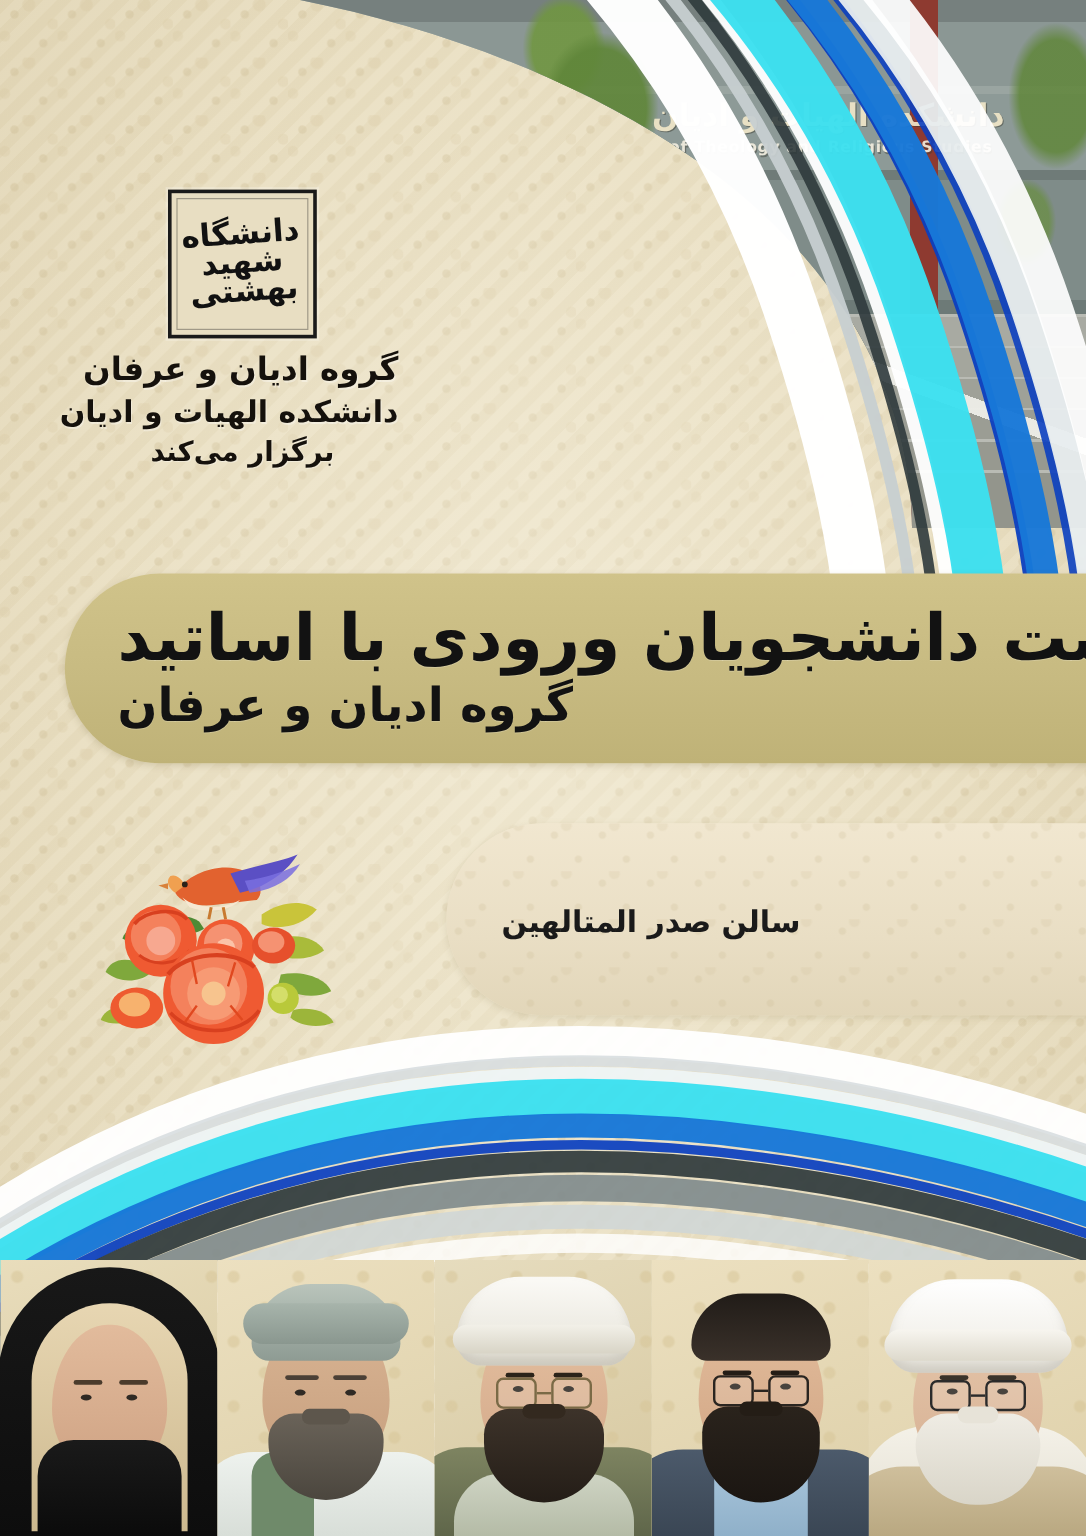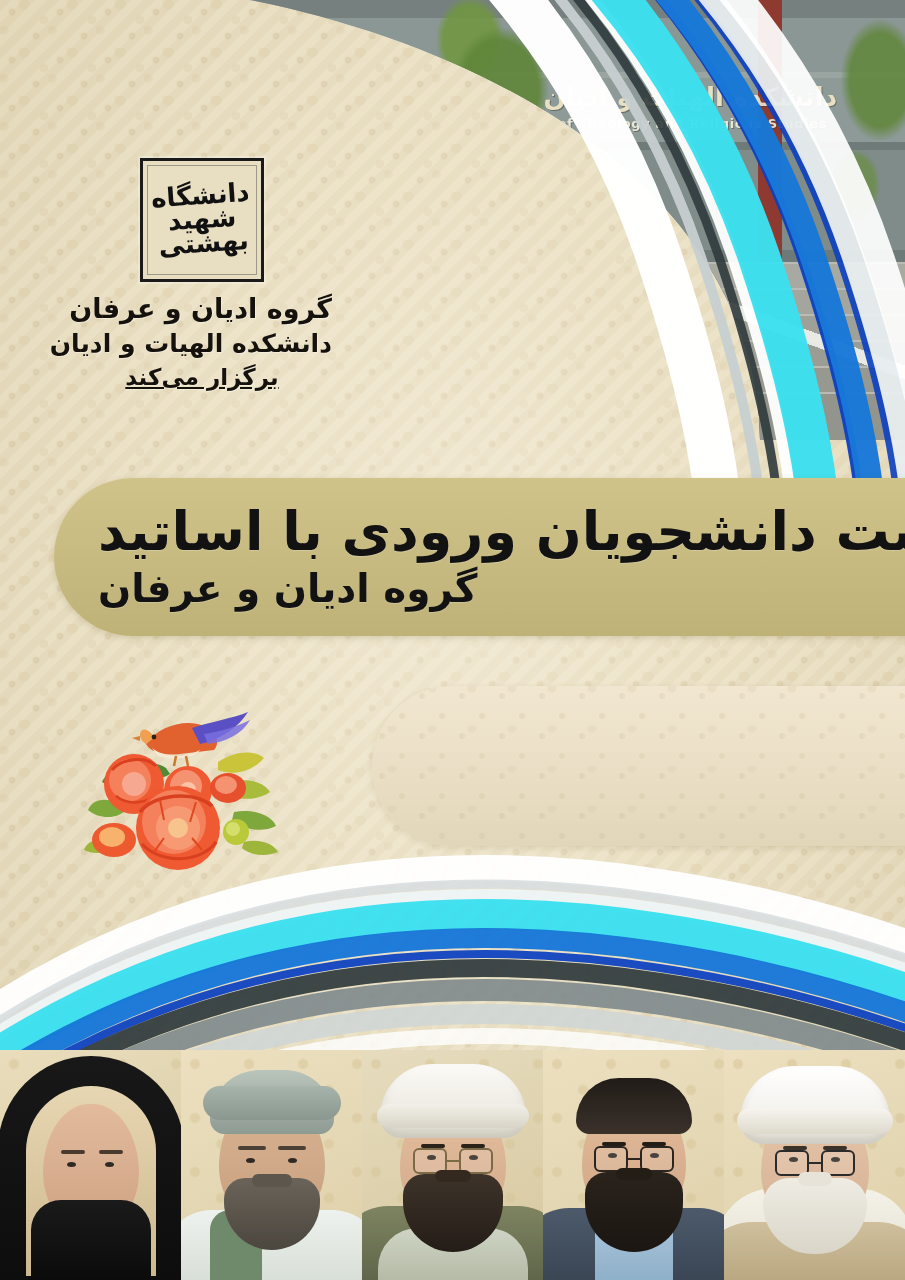--- a/index.html
+++ b/index.html
@@ -152,21 +152,21 @@
   }
   .org-line{
     color:#15110c;
     font-weight:bold;
     text-shadow:1px 1px 0 rgba(255,255,255,.35);
     line-height:1.25;
     white-space:nowrap;
   }
   .org-1{ font-size:27px; }
   .org-2{ font-size:25px; margin-top:2px; }
-  .org-3{ font-size:23px; margin-top:4px;text-decoration:underline; }
+  .org-3{ font-size:23px; margin-top:4px; }
 
   
   .title-pill{
     position:absolute; left:54px; top:478px;
     width:900px; height:158px;
     background:linear-gradient(180deg,#d0c38a 0%,#c7ba81 55%,#bfb277 100%);
     border-radius:80px 0 0 80px;
     z-index:18;
     box-shadow:0 2px 6px rgba(120,105,60,.22);
   }
@@ -321,20 +321,21 @@
 
   <div class="title-pill">
     <div class="title-inner">
       <div class="title-1">نشست دانشجویان ورودی با اساتید</div>
       <div class="title-2">گروه ادیان و عرفان</div>
     </div>
   </div>
 
   <div class="date-pill">
     <div class="date-inner">
+      <div class="date-2">سالن صدر المتالهین</div>
     </div>
   </div>
 
   <div class="ornament">
     <svg width="230" height="180" viewBox="0 0 230 180" xmlns="http://www.w3.org/2000/svg">
 
       <g>
         <path d="M78,52 C90,34 118,26 136,34 C150,40 152,52 146,58 L112,62 C96,64 82,60 78,52 Z" fill="#e2622f"></path>
         <path d="M124,36 C142,30 166,26 180,20 C170,36 152,48 132,52 Z" fill="#5b4fc4"></path>
         <path d="M136,42 C152,40 170,34 182,28 C174,42 158,50 140,52 Z" fill="#7a6fe0" opacity=".85"></path>

